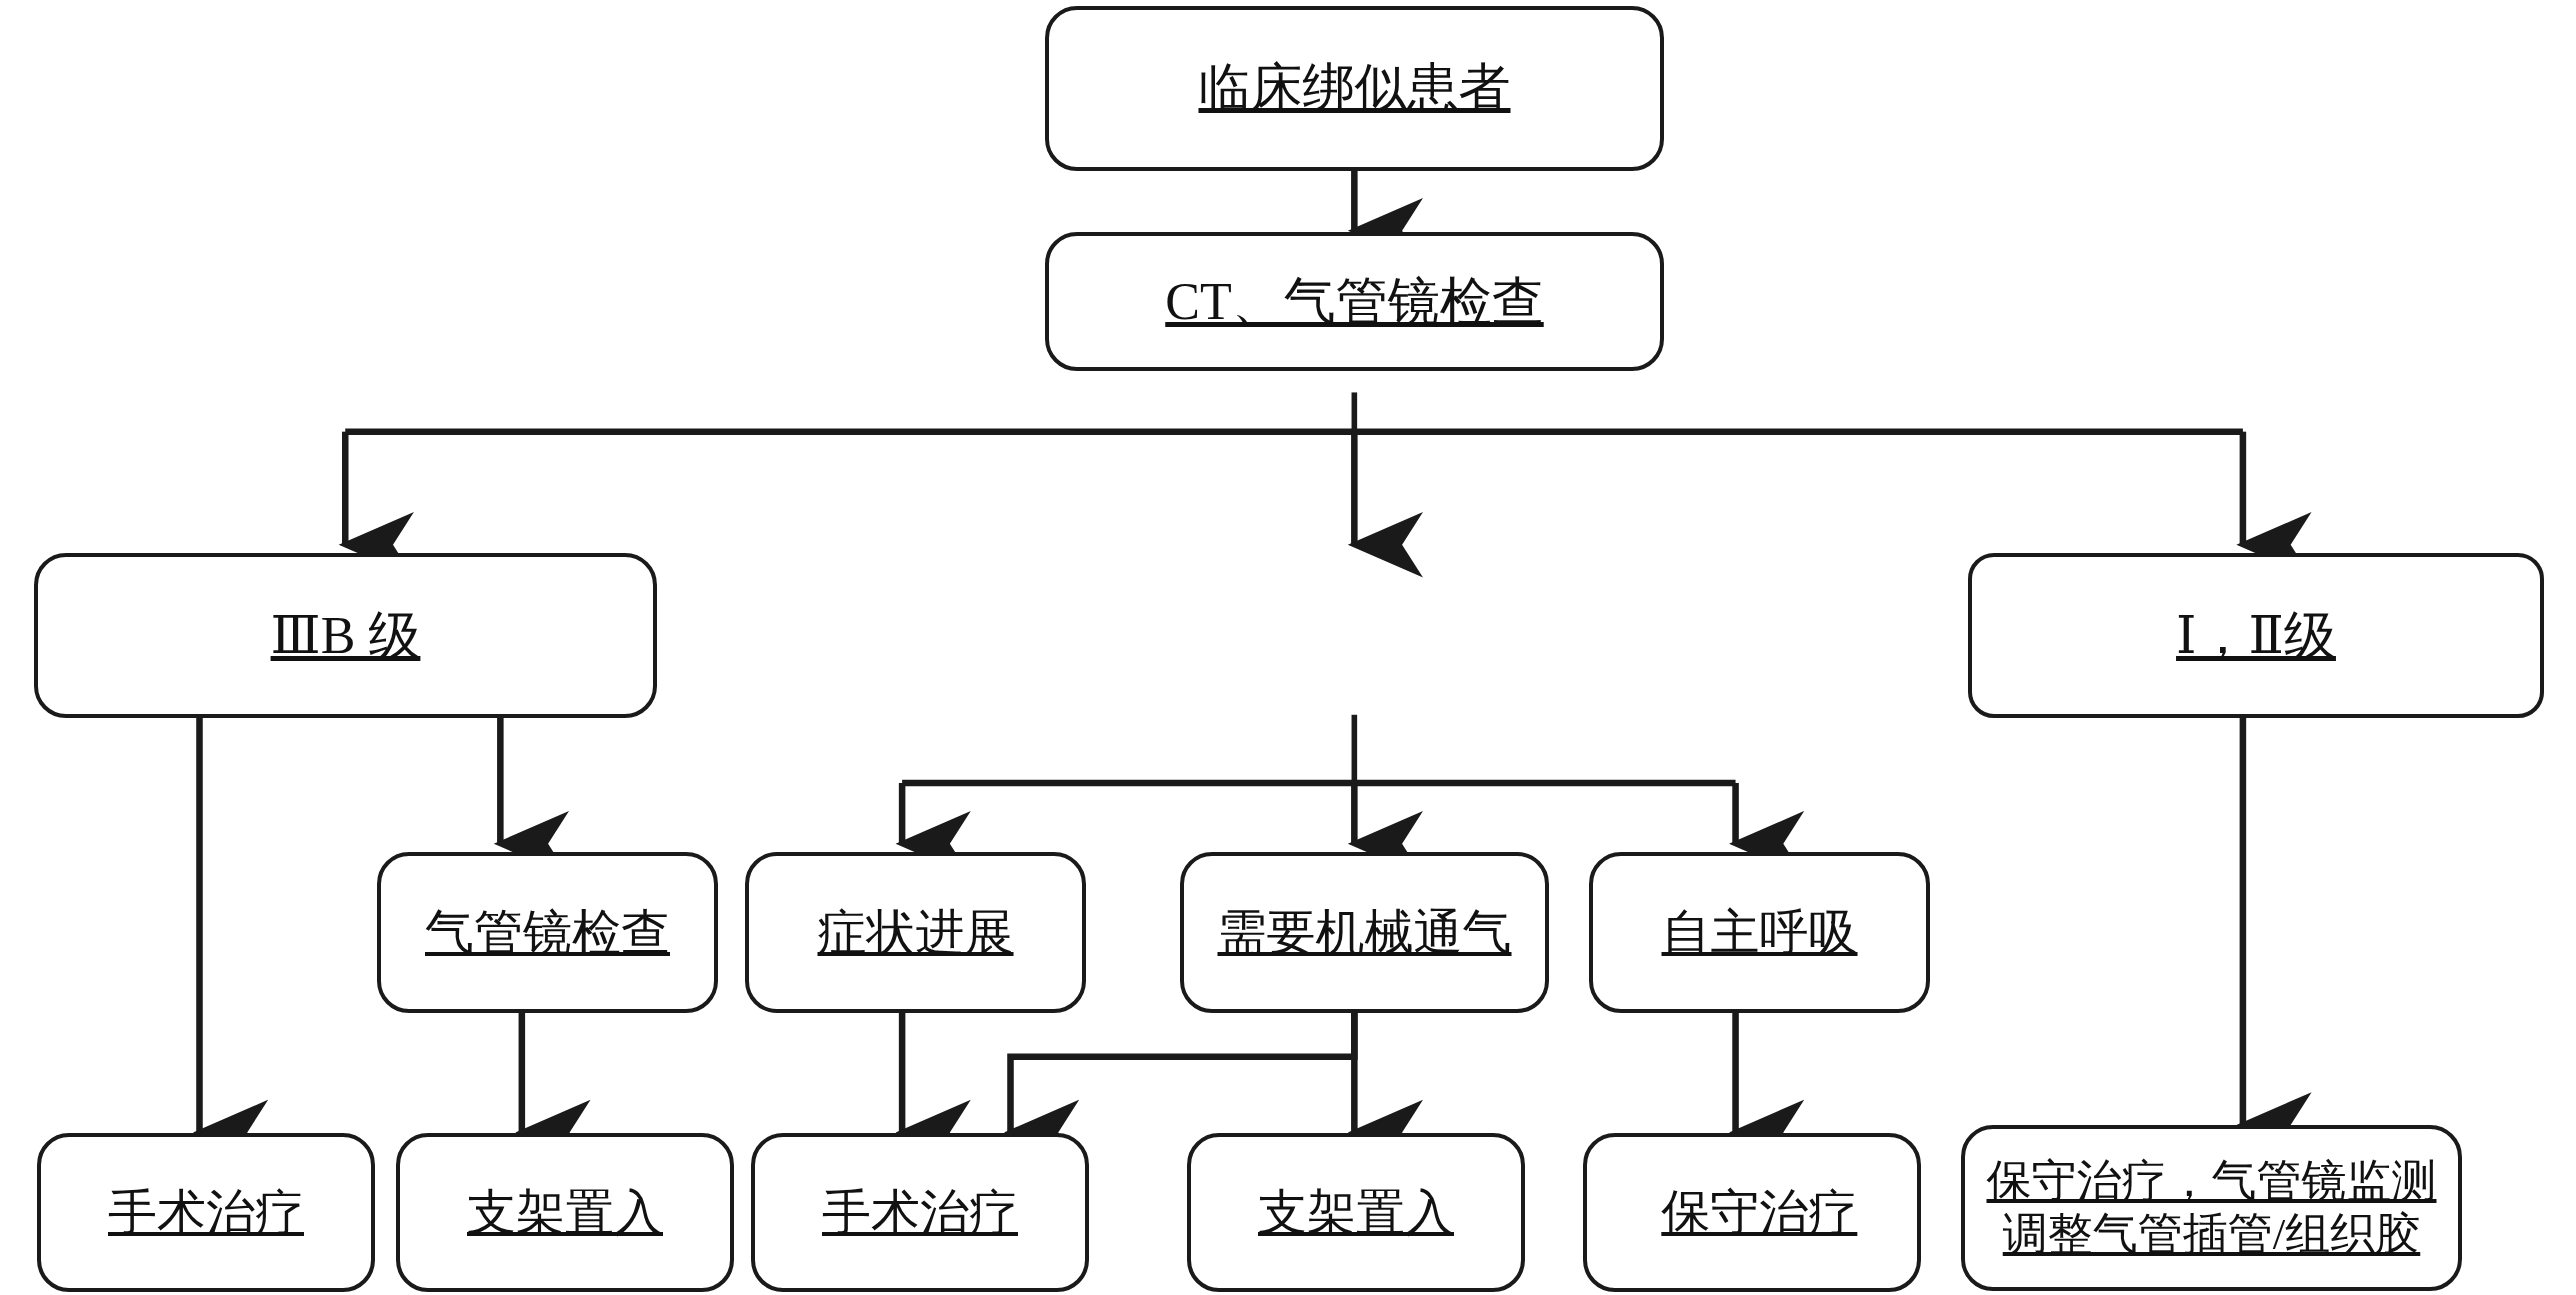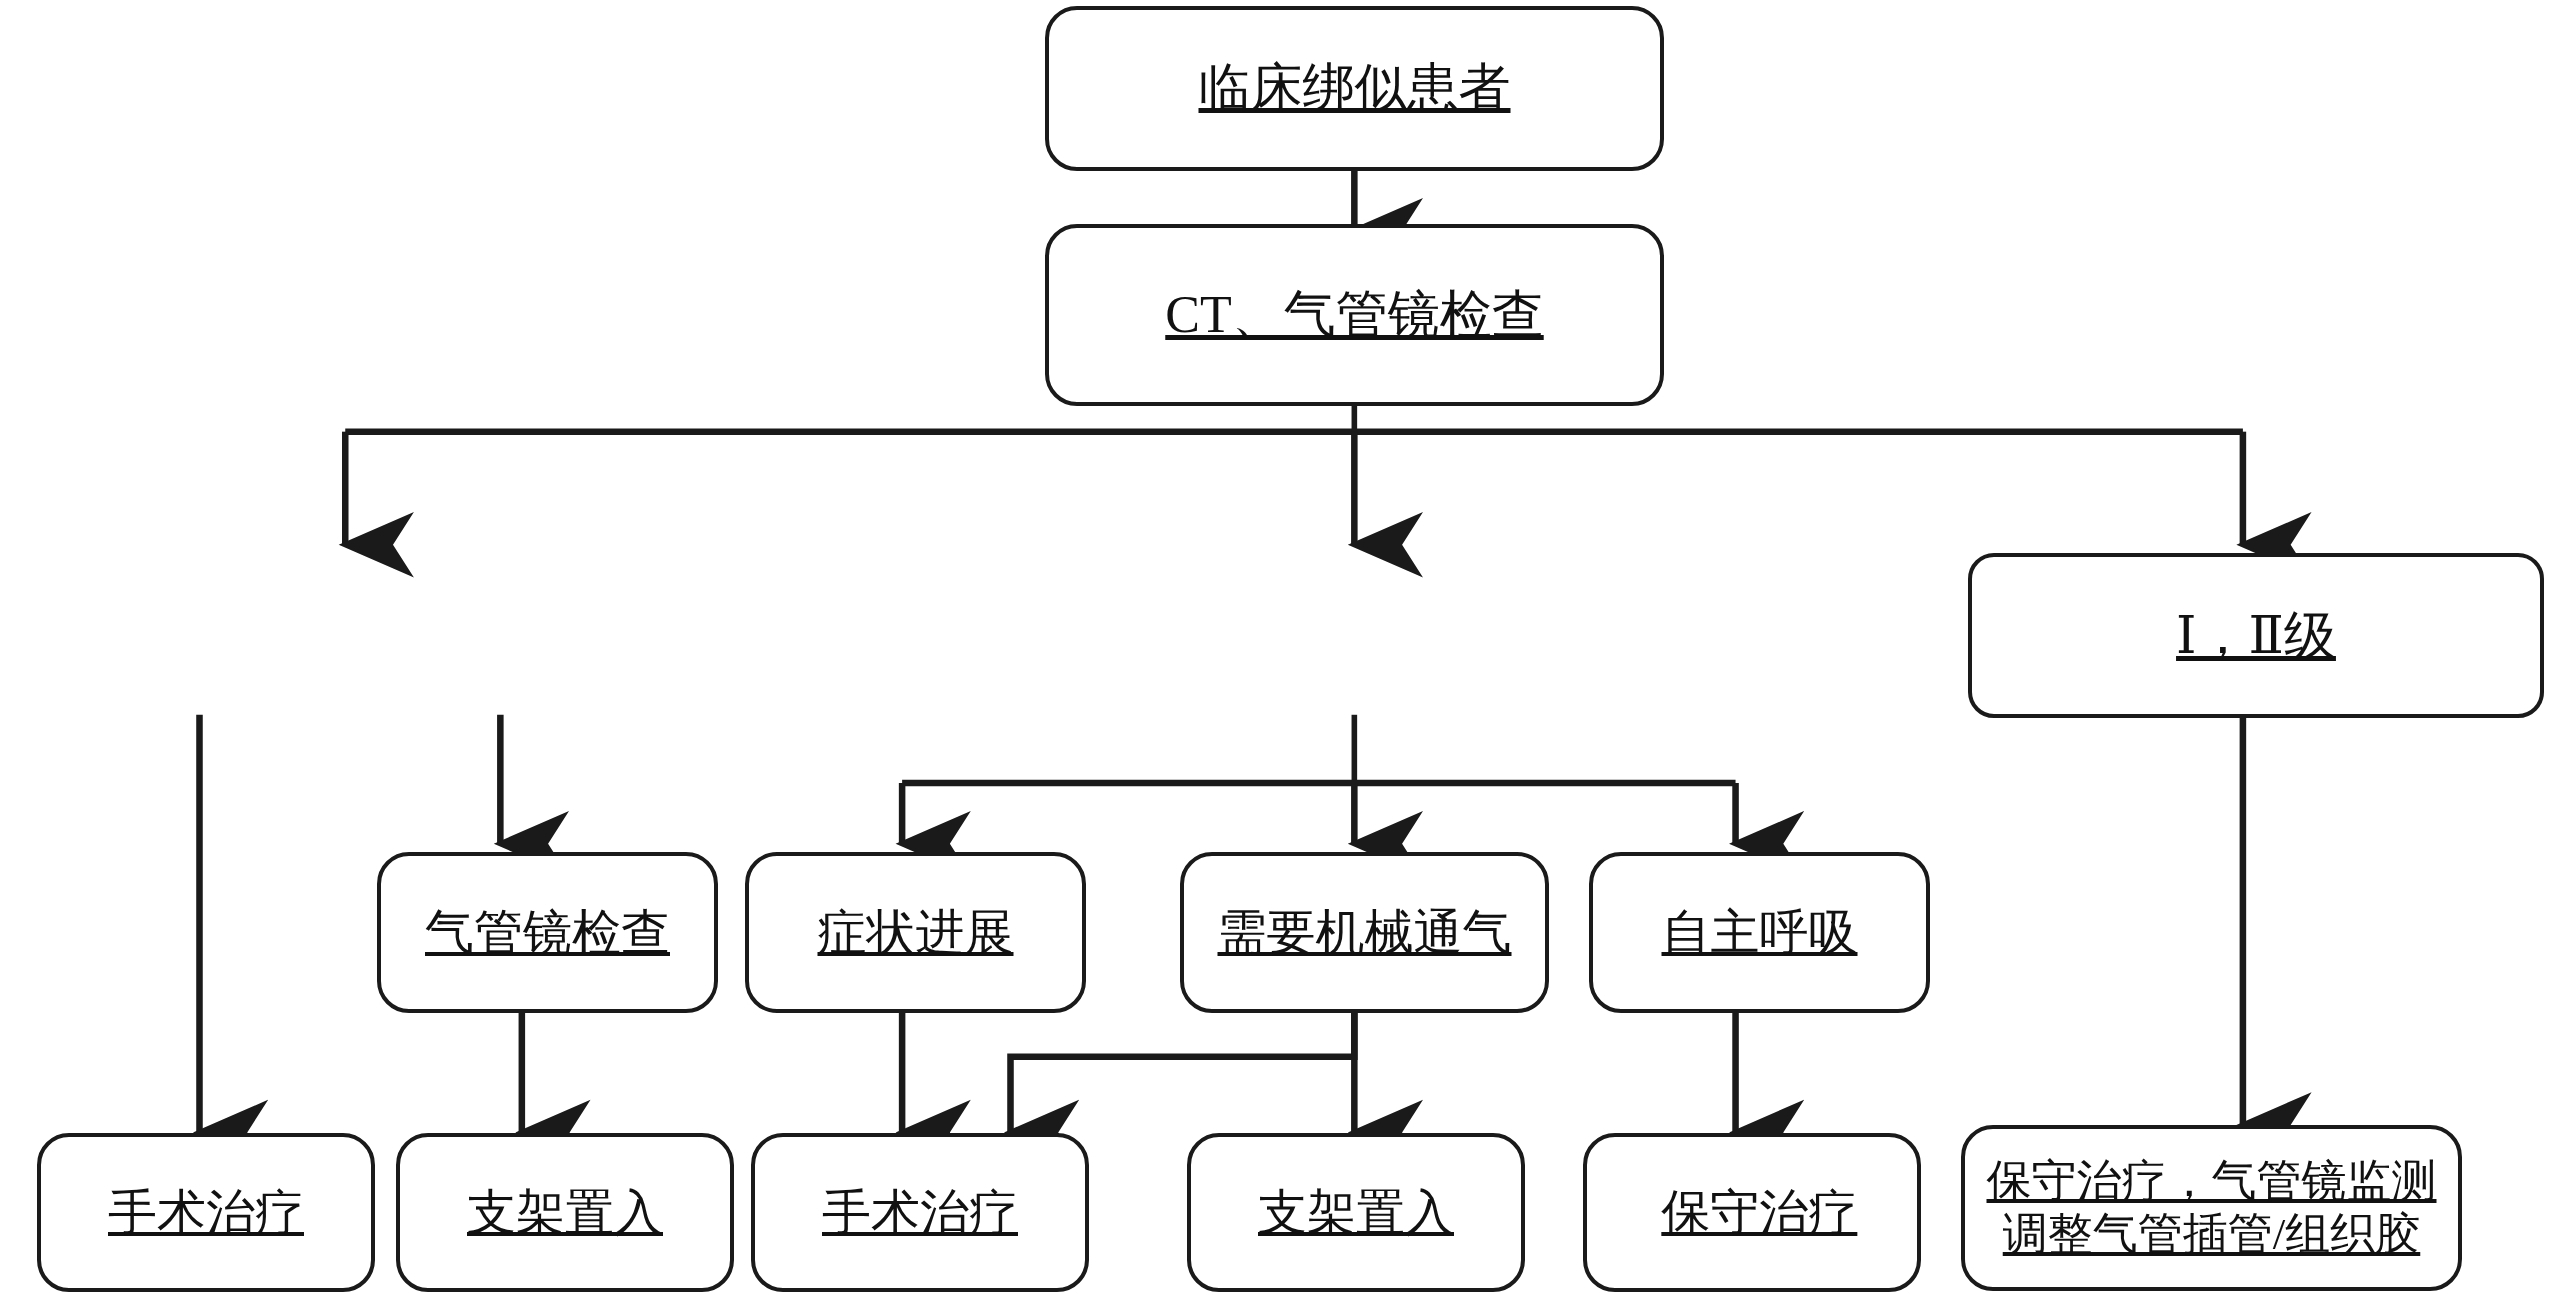--- a/index.html
+++ b/index.html
@@ -95,24 +95,27 @@
 
     <path d="M 1857 1080 L 1857 1212" fill="none" stroke="#1a1a1a" stroke-width="7" marker-end="url(#ah)"></path>
 
     <path d="M 2400 765 L 2400 1204" fill="none" stroke="#1a1a1a" stroke-width="7" marker-end="url(#ah)"></path>
   </svg>
 
   <div class="node t-lg" style="left:1045px; top:5.6px; width:619px; height:165px;">
     <span class="label">临床绑似患者</span>
   </div>
 
-  <div class="node t-lg" style="left:1045px; top:224px; width:619px; height:182px;">
+  <div class="node t-lg" style="left:1045px; top:232px; width:619px; height:139px;">
     <span class="label">CT、气管镜检查</span>
   </div>
 
+  <div class="node t-lg" style="left:34px; top:553px; width:623px; height:165px;">
+    <span class="label">ⅢB 级</span>
+  </div>
 
 
   <div class="node t-lg" style="left:1968px; top:553px; width:576px; height:165px;border-radius:26px;">
     <span class="label">Ⅰ，Ⅱ级</span>
   </div>
 
   <div class="node t-md" style="left:377px; top:852px; width:341px; height:161px;">
     <span class="label">气管镜检查</span>
   </div>
 

